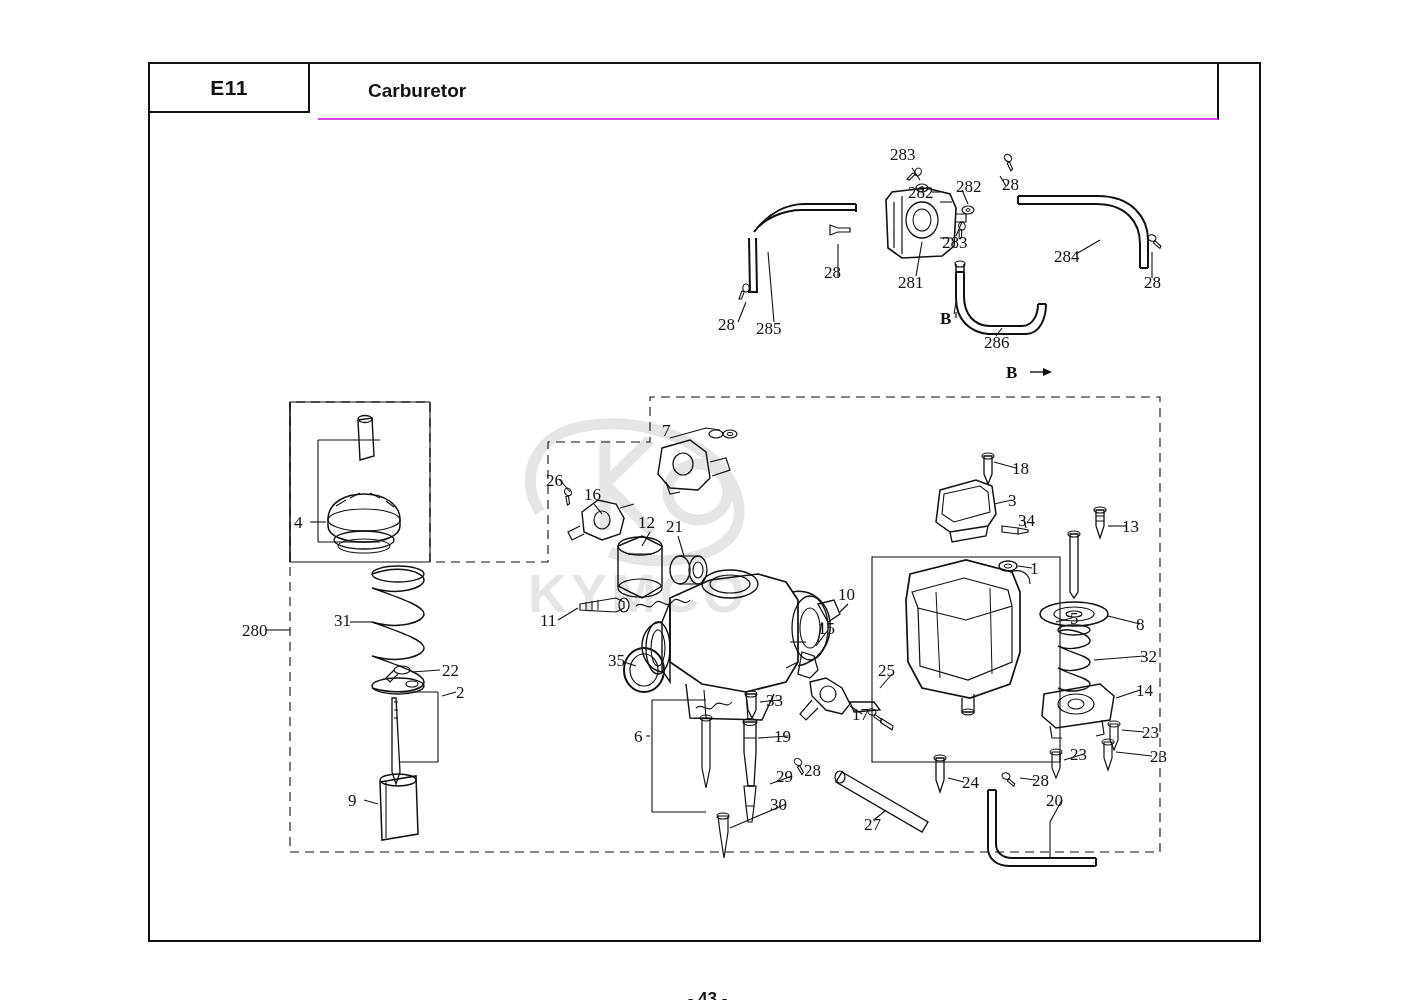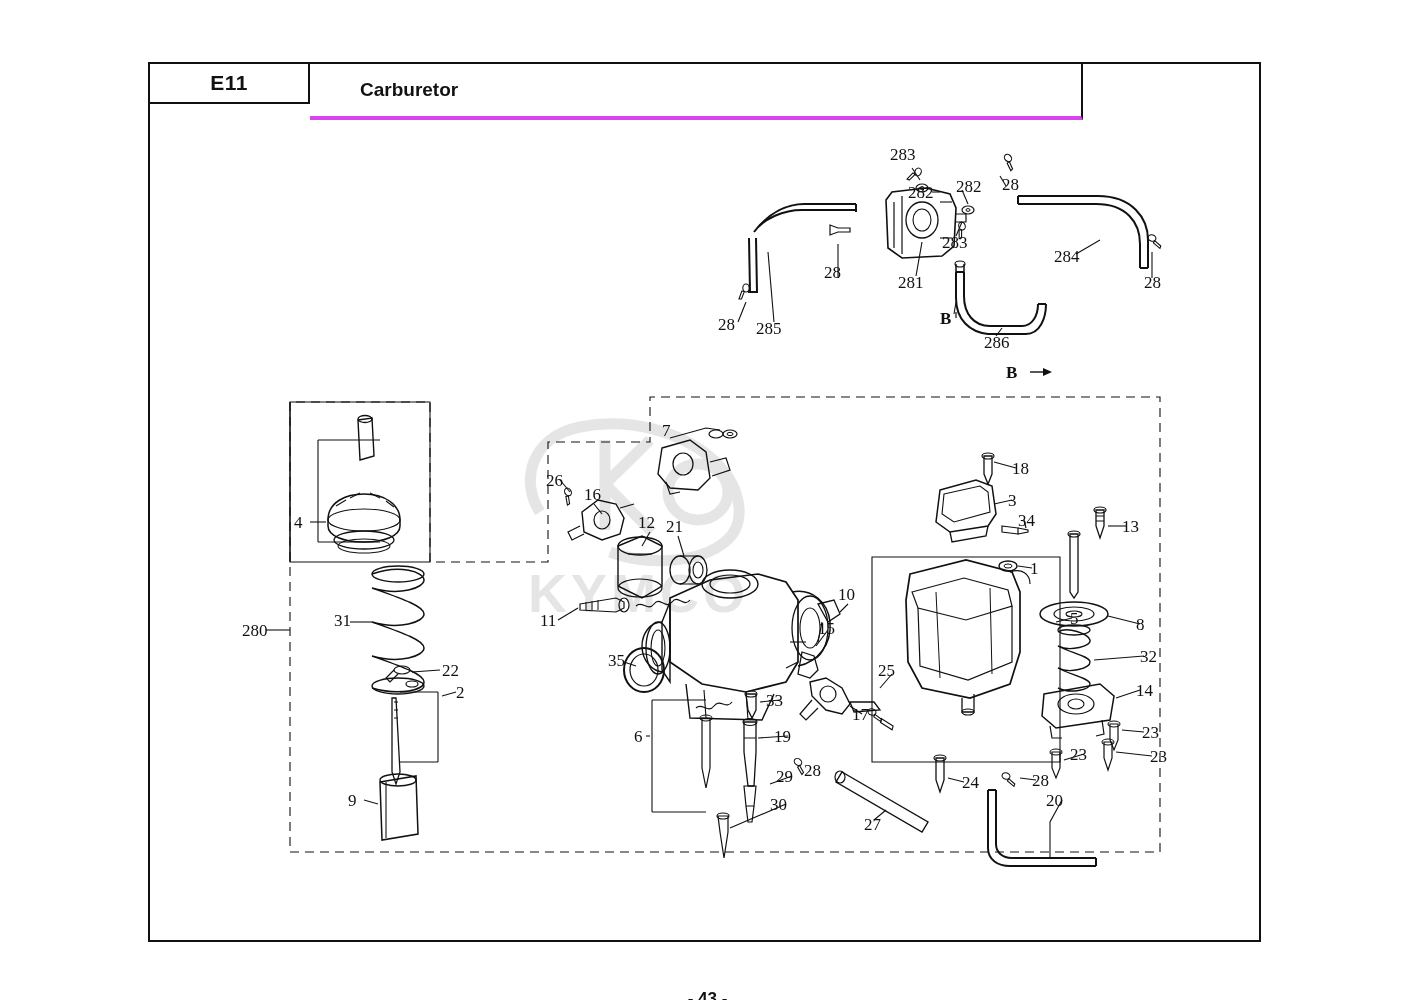--- a/index.html
+++ b/index.html
@@ -29,44 +29,44 @@
     height: 880px;
     border: 2px solid #111;
     box-sizing: border-box;
   }
   
   .title-cell {
     position: absolute;
     left: 148px;
     top: 62px;
     width: 162px;
-    height: 42px;
+    height: 51px;
     border: 2px solid #111;
     box-sizing: border-box;
     background: #fff;
     display: flex;
     align-items: center;
     justify-content: center;
   }
   .title-cell span {
     font-family: "Liberation Sans", sans-serif;
     font-weight: bold;
     font-size: 21px;
     color: #111;
     letter-spacing: 0.5px;
   }
   .title-bar {
     position: absolute;
-    left: 310px;
+    left: 318px;
     top: 62px;
-    width: 773px;
+    width: 901px;
     height: 58px;
     border-top: 2px solid #111;
     border-right: 2px solid #111;
-    border-bottom: 4px solid #d946ef;
+    border-bottom: 2px solid #d946ef;
     box-sizing: border-box;
     background: #fff;
     display: flex;
     align-items: center;
   }
   .title-bar span {
     font-family: "Liberation Sans", sans-serif;
     font-weight: bold;
     font-size: 19px;
     color: #111;

